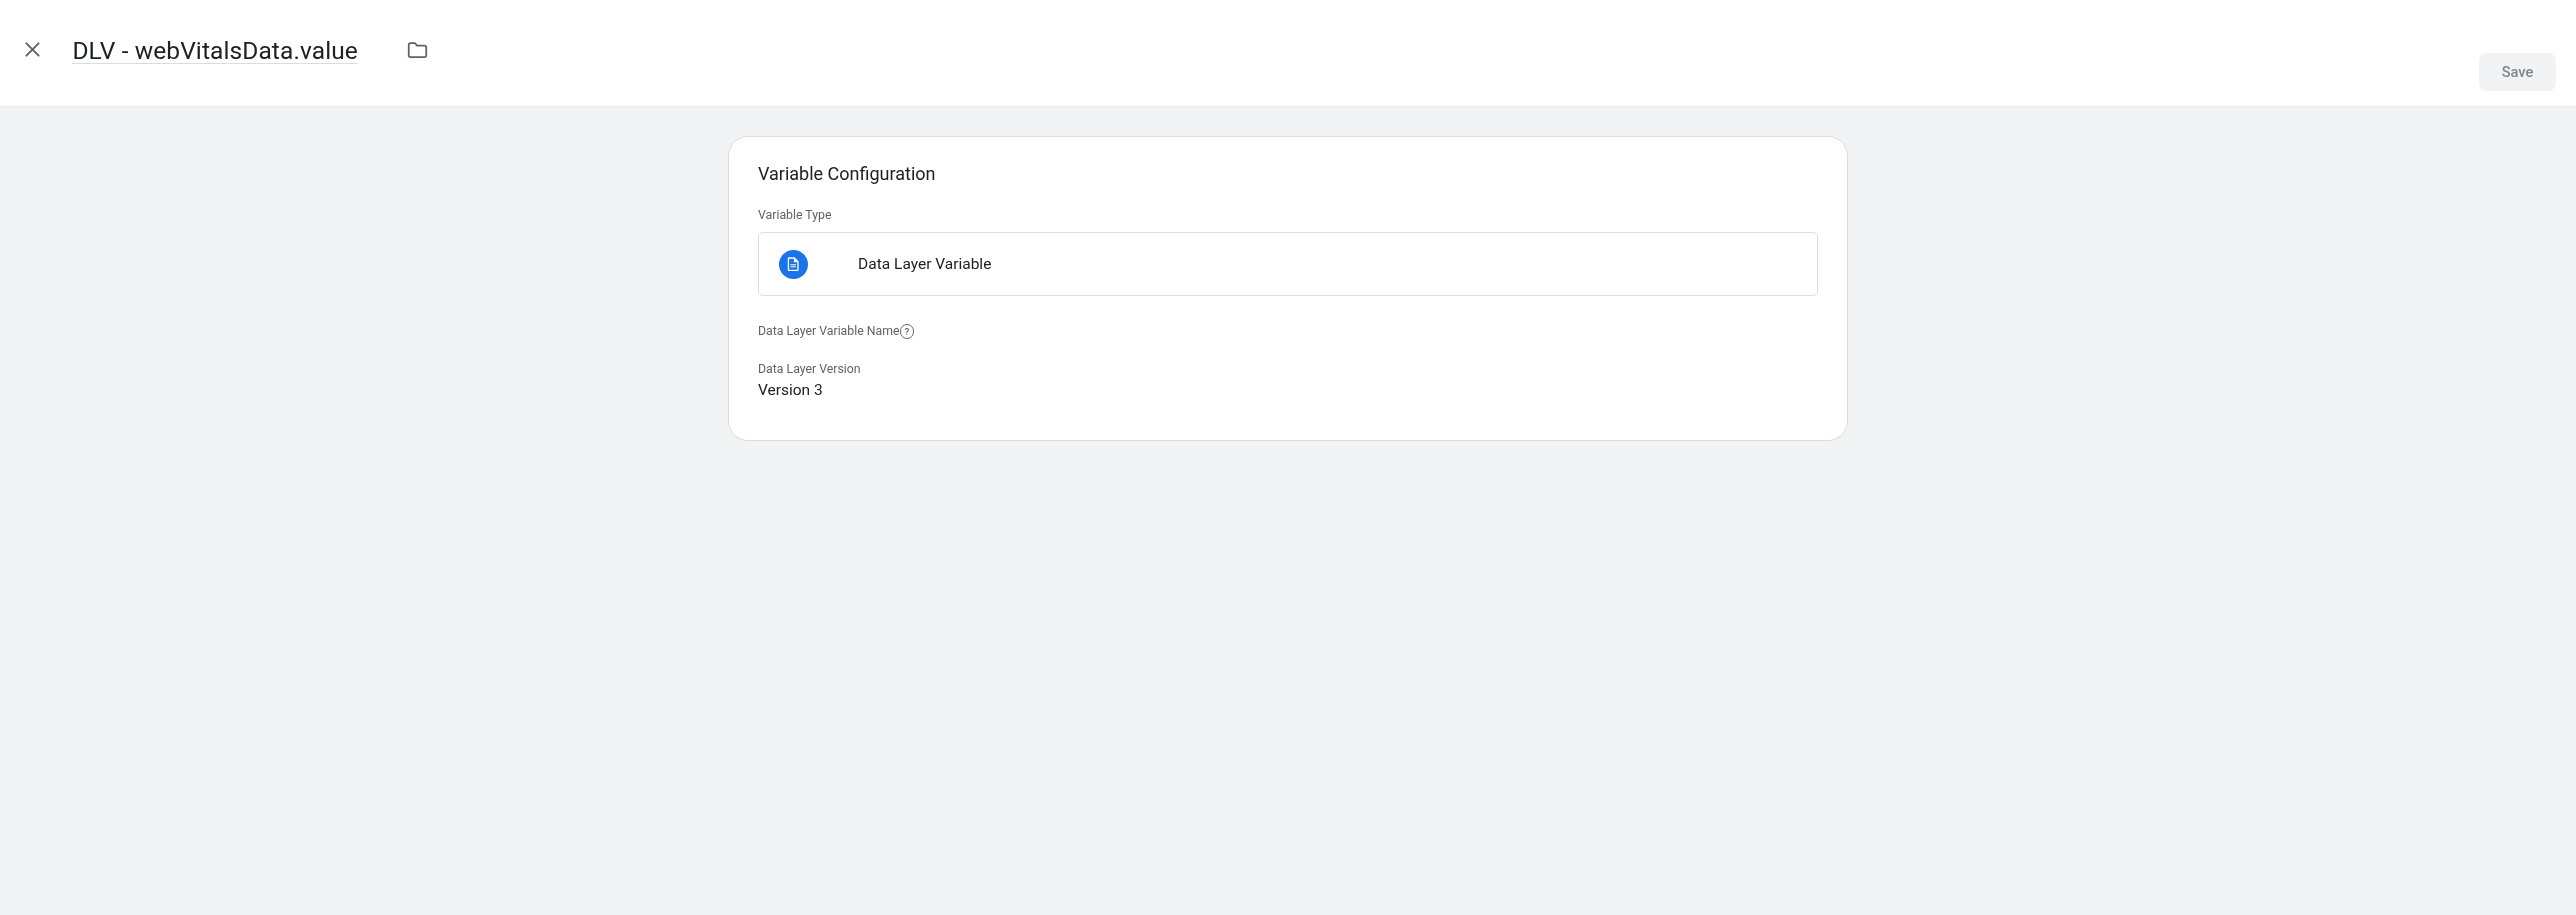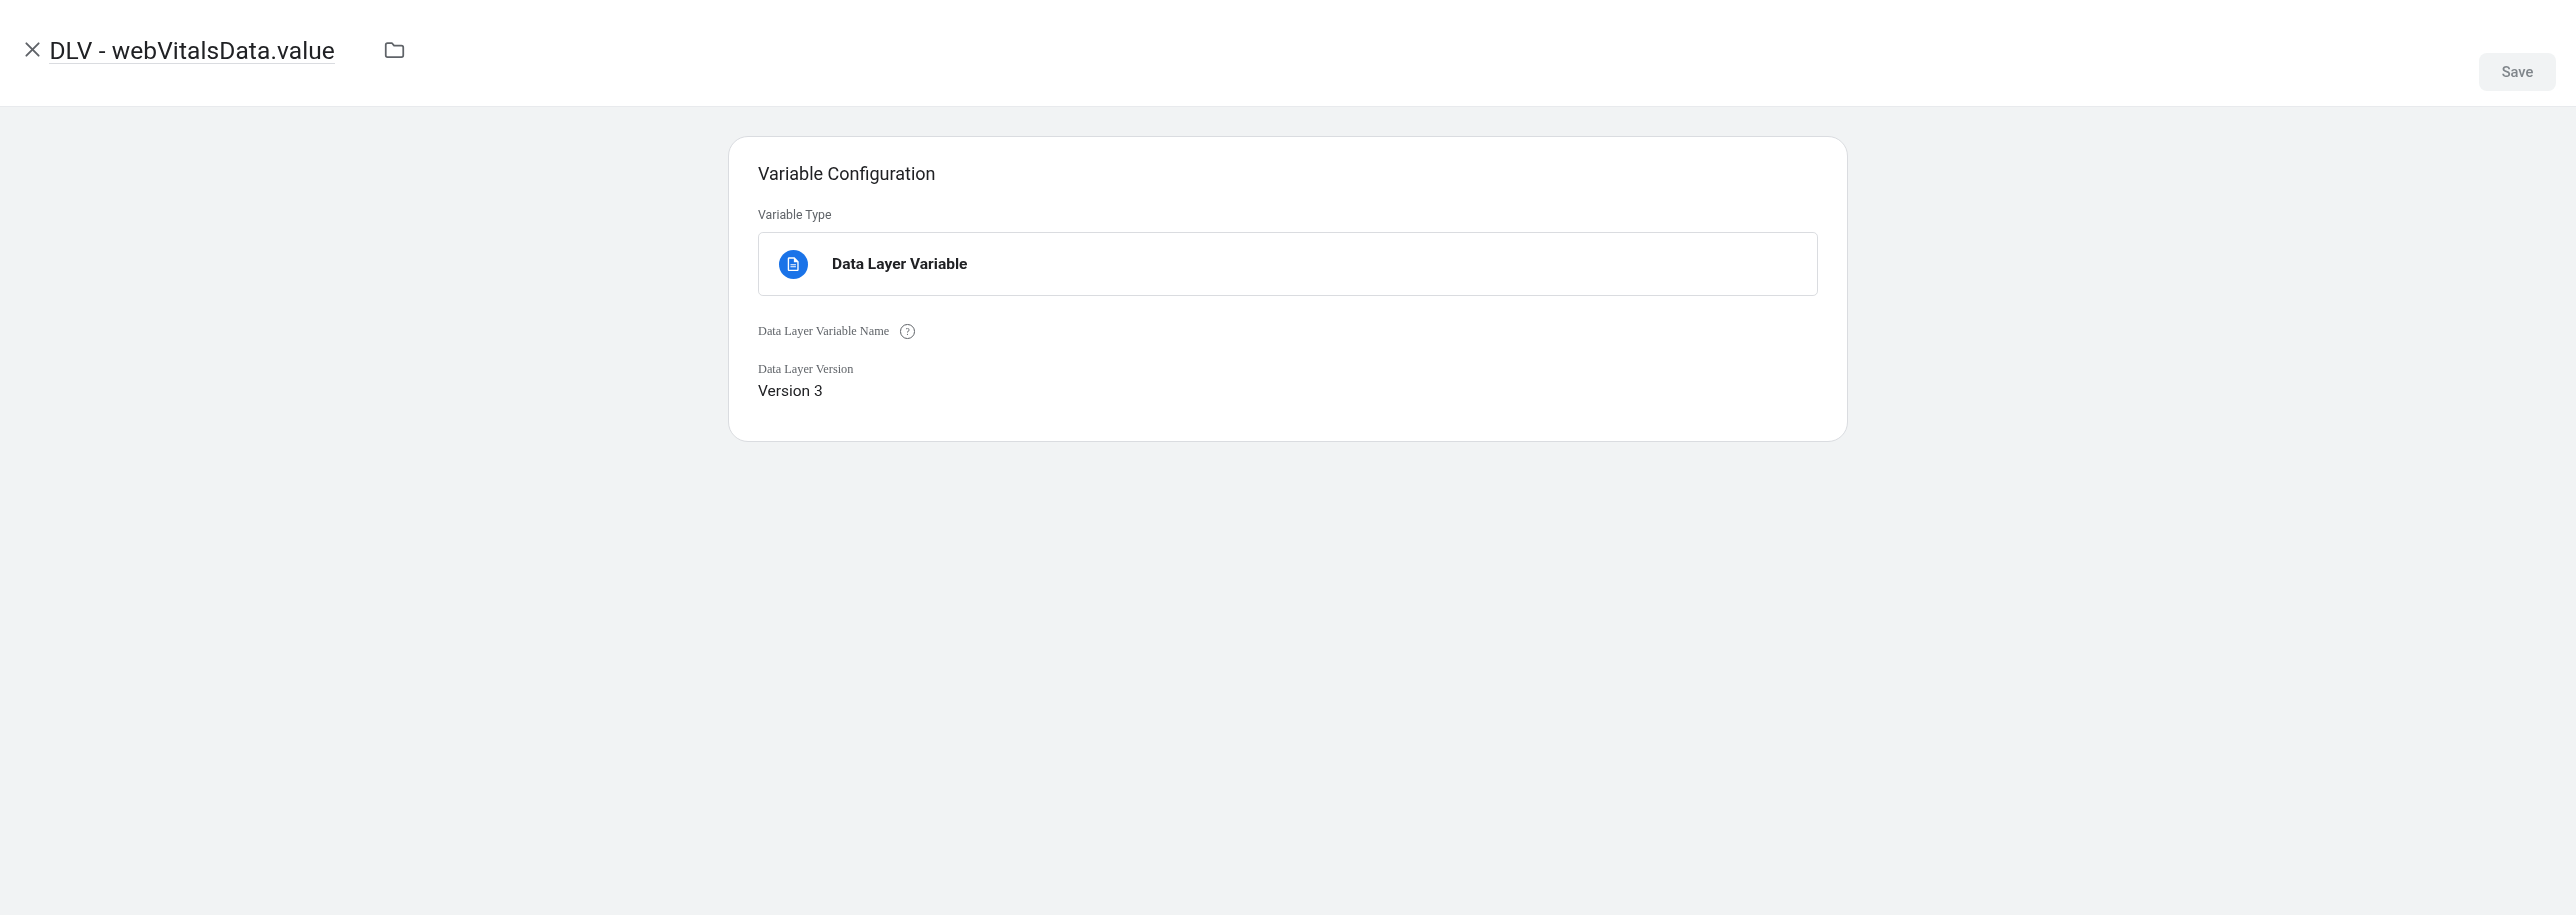--- a/index.html
+++ b/index.html
@@ -18,20 +18,21 @@
     display: flex;
     align-items: center;
     justify-content: space-between;
     padding: 8.2px 19.6px 14.7px 16.4px;
     border-bottom: 0.8px solid #e8eaed;
     background: #fff;
   }
   .header-left {
     display: flex;
     align-items: flex-end;
+    gap: 23px;
   }
   .close-btn {
     width: 33px;
     height: 33px;
     border: none;
     background: transparent;
     border-radius: 50%;
     cursor: pointer;
     display: flex;
     align-items: center;
@@ -143,37 +144,37 @@
     justify-content: center;
     flex-shrink: 0;
   }
   .type-icon svg {
     width: 16.4px;
     height: 16.4px;
     fill: #fff;
   }
   .type-name {
     font-size: 15.5px;
-    font-weight: 700;
-    color: #202124;
+    font-weight: 400;
+    color: #202124;
+    margin-left: 26px;
   }
   .field-group {
     margin-bottom: 23px;
   }
   .field-group:last-child {
     margin-bottom: 12px;
   }
   .field-label {
     font-size: 12.3px;
     color: #5f6368;
     margin-bottom: 4.9px;
     display: flex;
     align-items: flex-start;
-    gap: 11px;
-    font-family: Liberation Serif, serif;
+    gap: 0;
   }
   .field-value {
     font-size: 15.5px;
     color: #202124;
   }
   .help-icon {
     width: 14.7px;
     height: 14.7px;
     border: 1.3px solid #5f6368;
     border-radius: 50%;

